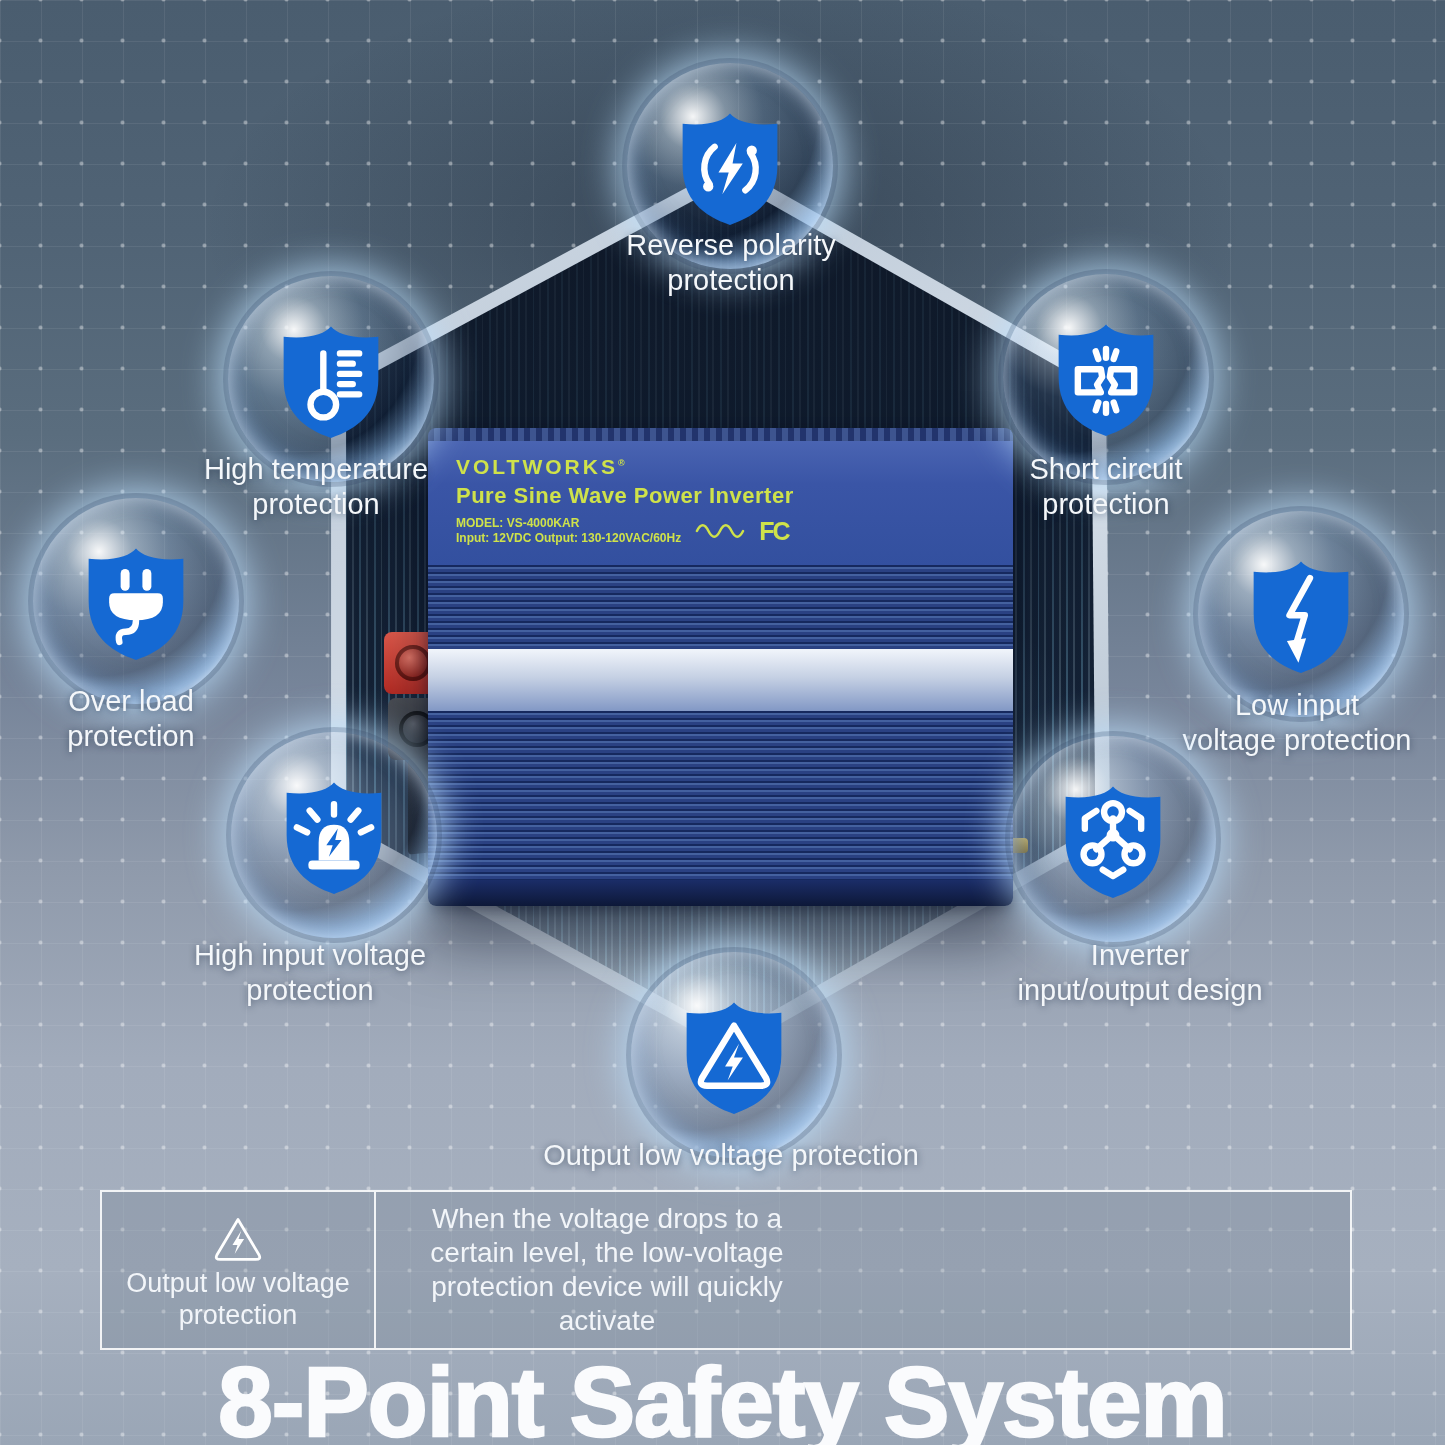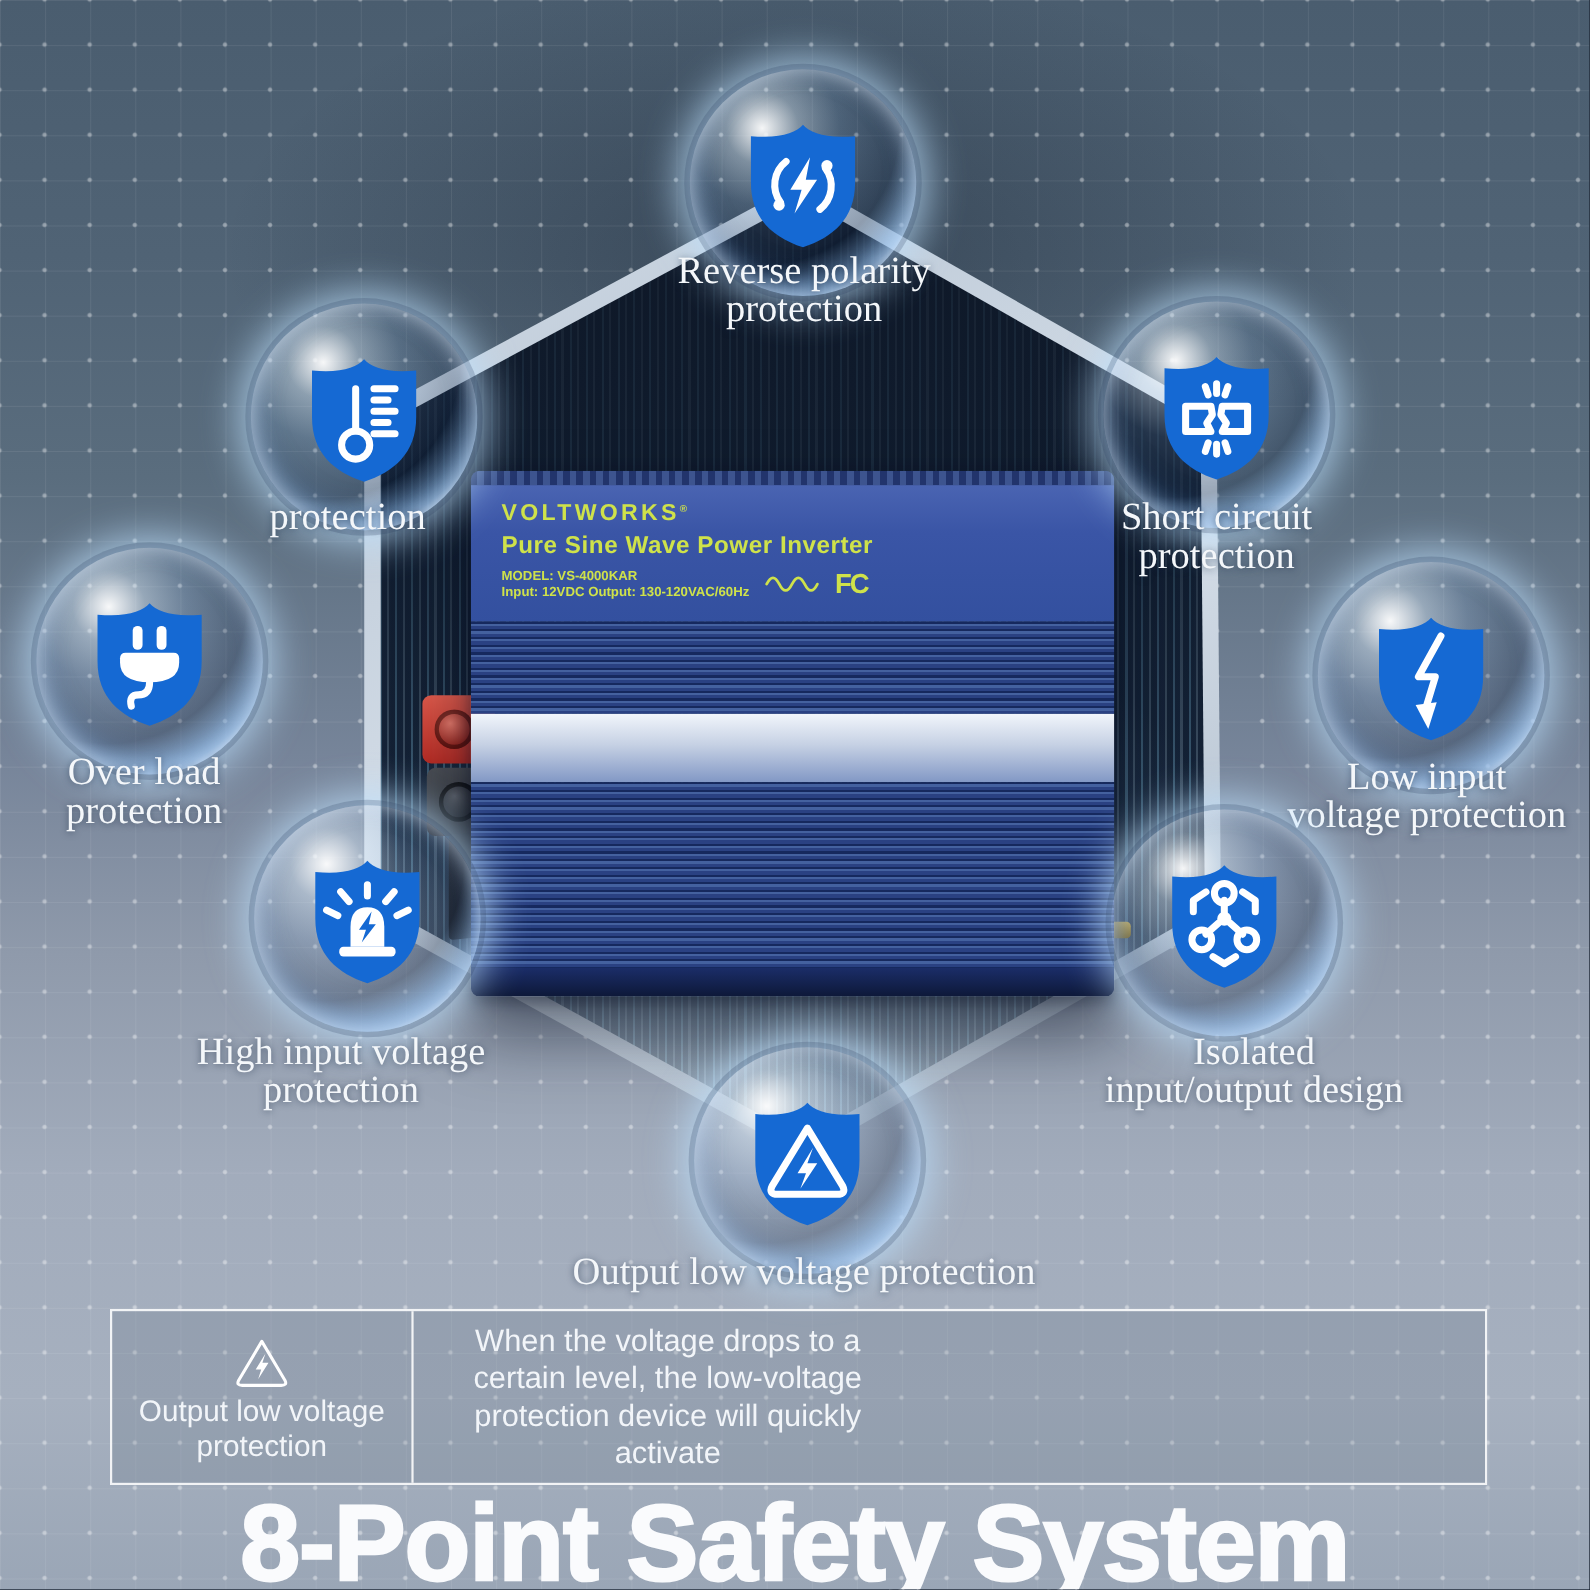--- a/index.html
+++ b/index.html
@@ -96,23 +96,22 @@
       inset 0 0 20px rgba(255,255,255,0.55),
       inset 0 -10px 26px rgba(120,175,240,0.5);
   }
   .shield{width:128px;height:128px;}
   .shield .sh{fill:#1569d3;}
   .shield .wl{stroke:#ffffff;stroke-width:5;fill:none;stroke-linecap:round;stroke-linejoin:round;}
   .shield .wf{fill:#ffffff;}
   .shield .bf{fill:#1569d3;}
   .blabel{
     position:absolute;z-index:4;text-align:center;color:#f4f7fa;
-    font-size:35px;line-height:35px;font-weight:400;
+    font-size:29px;line-height:35px;font-weight:400;
     text-shadow:0 1px 7px rgba(18,34,58,0.55);
-    font-family:Liberation Serif, serif;
   }
   
   .info-panel{
     position:absolute;left:100px;top:1190px;width:1252px;height:160px;z-index:5;
     border:2px solid rgba(255,255,255,0.88);box-sizing:border-box;
     background:rgba(70,85,108,0.16);
     display:flex;color:#f2f5f9;
   }
   .ip-col{display:flex;align-items:center;justify-content:center;box-sizing:border-box;}
   .ip-col1{flex:0 0 272px;flex-direction:column;gap:2px;padding-top:6px;}
@@ -202,20 +201,21 @@
     <div class="bubble">
       <svg class="shield" viewBox="0 0 100 100">
         <path class="sh" d="M50 9 C55 15 67 19 87 17 L87 50 C87 76 71 89 50 96 C29 89 13 76 13 50 L13 17 C33 19 45 15 50 9 Z"></path>
         <path class="wl" d="M44 30 L44 60"></path>
         <circle class="wl" cx="44" cy="70" r="10"></circle>
         <path class="wl" d="M57 30 L72 30 M57 38 L67 38 M57 46 L72 46 M57 54 L67 54 M57 62 L72 62" stroke-width="4"></path>
       </svg>
     </div>
   </div>
   <div class="blabel" style="left:166px;top:452px;width:300px;">
+    <div>High temperature</div>
     <div>protection</div>
   </div>
 
   <div class="badge" style="left:1003px;top:274px;">
     <div class="bubble">
       <svg class="shield" viewBox="0 0 100 100">
         <path class="sh" d="M50 9 C55 15 67 19 87 17 L87 50 C87 76 71 89 50 96 C29 89 13 76 13 50 L13 17 C33 19 45 15 50 9 Z"></path>
         <path class="wl" d="M46 44 L28 44 L28 62 L46 62 L43 56 L47 50 Z" stroke-width="4.5"></path>
         <path class="wl" d="M54 44 L72 44 L72 62 L54 62 L57 56 L53 50 Z" stroke-width="4.5"></path>
         <path class="wl" d="M44 36 L42 30 M50 35 L50 28 M56 36 L58 30" stroke-width="4"></path>
@@ -282,21 +282,21 @@
         <path class="wl" d="M50 44 L50 34 M46 50 L37 58 M54 50 L63 58" stroke-width="4.5"></path>
         <circle class="wf" cx="50" cy="47" r="5"></circle>
         <circle class="wl" cx="50" cy="29" r="7"></circle>
         <circle class="wl" cx="34" cy="62" r="7"></circle>
         <circle class="wl" cx="66" cy="62" r="7"></circle>
         <path class="wl" d="M28 42 L28 34 L37 28 M72 42 L72 34 L63 28 M42 74 L50 79 L58 74" stroke-width="4"></path>
       </svg>
     </div>
   </div>
   <div class="blabel" style="left:990px;top:938px;width:300px;">
-    <div>Isolated</div>
+    <div>Inverter</div>
     <div>input/output design</div>
   </div>
 
   <div class="badge" style="left:631px;top:952px;">
     <div class="bubble">
       <svg class="shield" viewBox="0 0 100 100">
         <path class="sh" d="M50 9 C55 15 67 19 87 17 L87 50 C87 76 71 89 50 96 C29 89 13 76 13 50 L13 17 C33 19 45 15 50 9 Z"></path>
         <path class="wl" d="M50 27 L75 68 Q78 74 71 74 L29 74 Q22 74 25 68 Z" stroke-width="5.5"></path>
         <polygon class="wf" points="54,41 43,59 49,59 45,70 57,52 50,52"></polygon>
       </svg>

